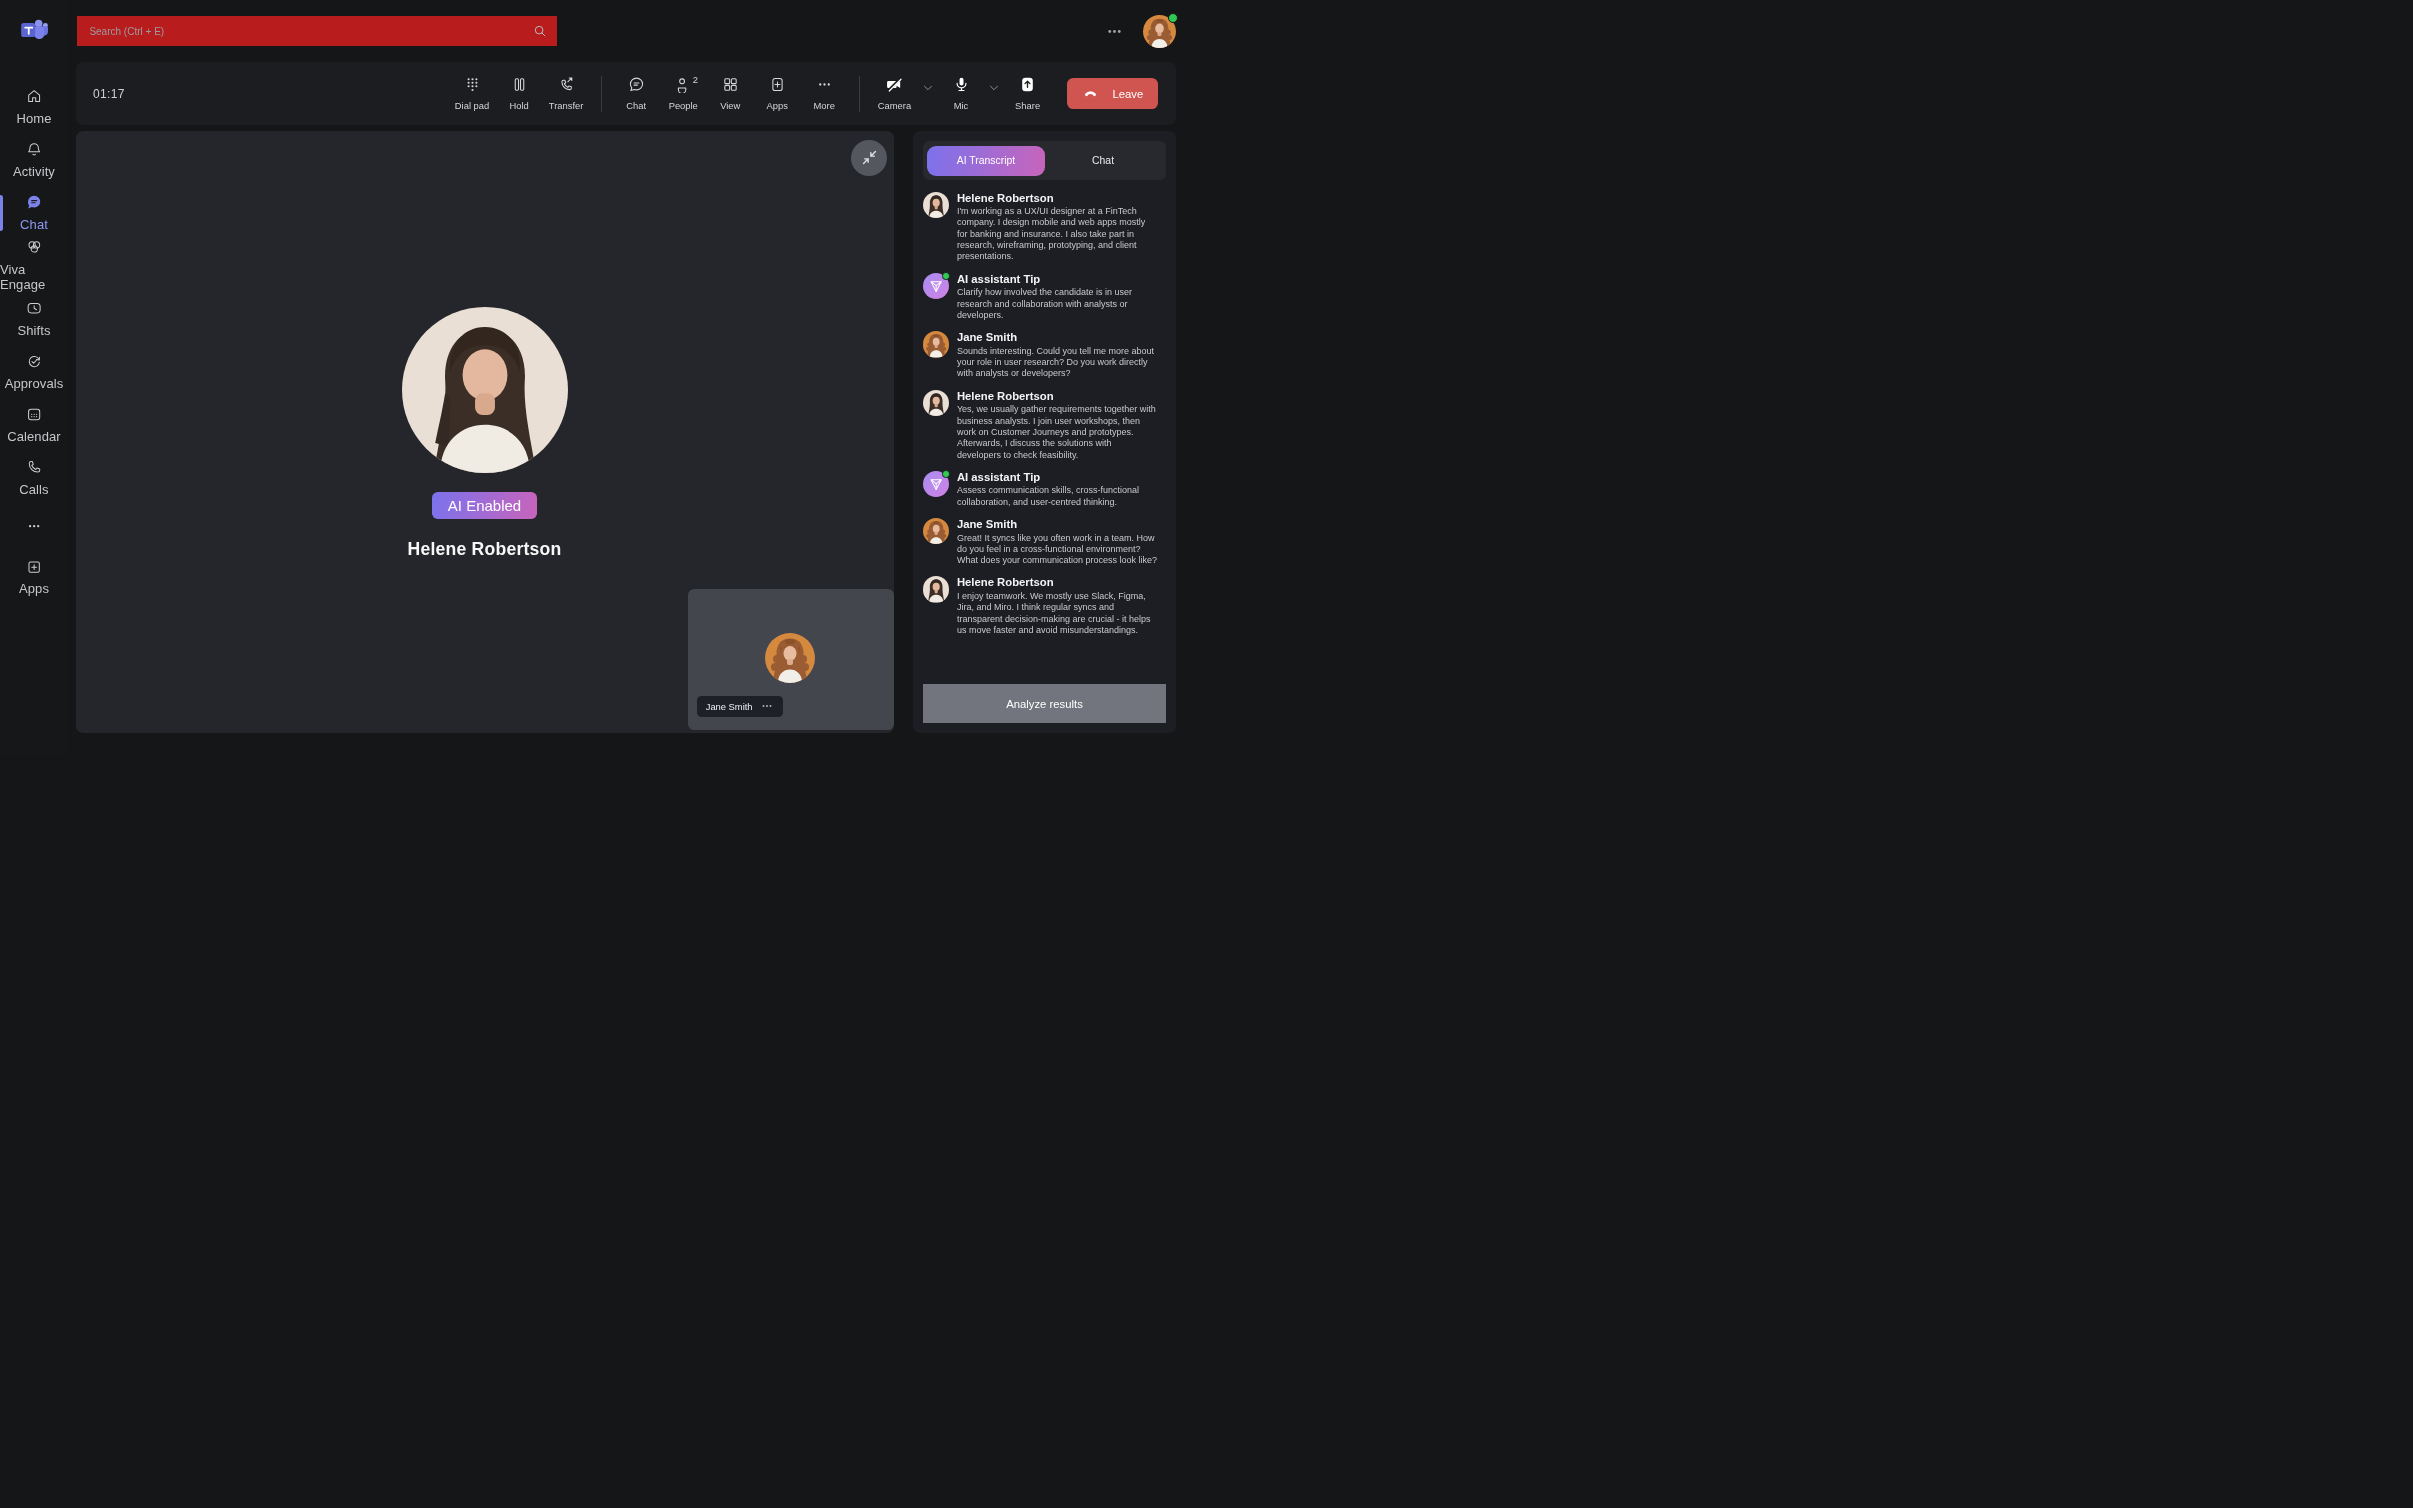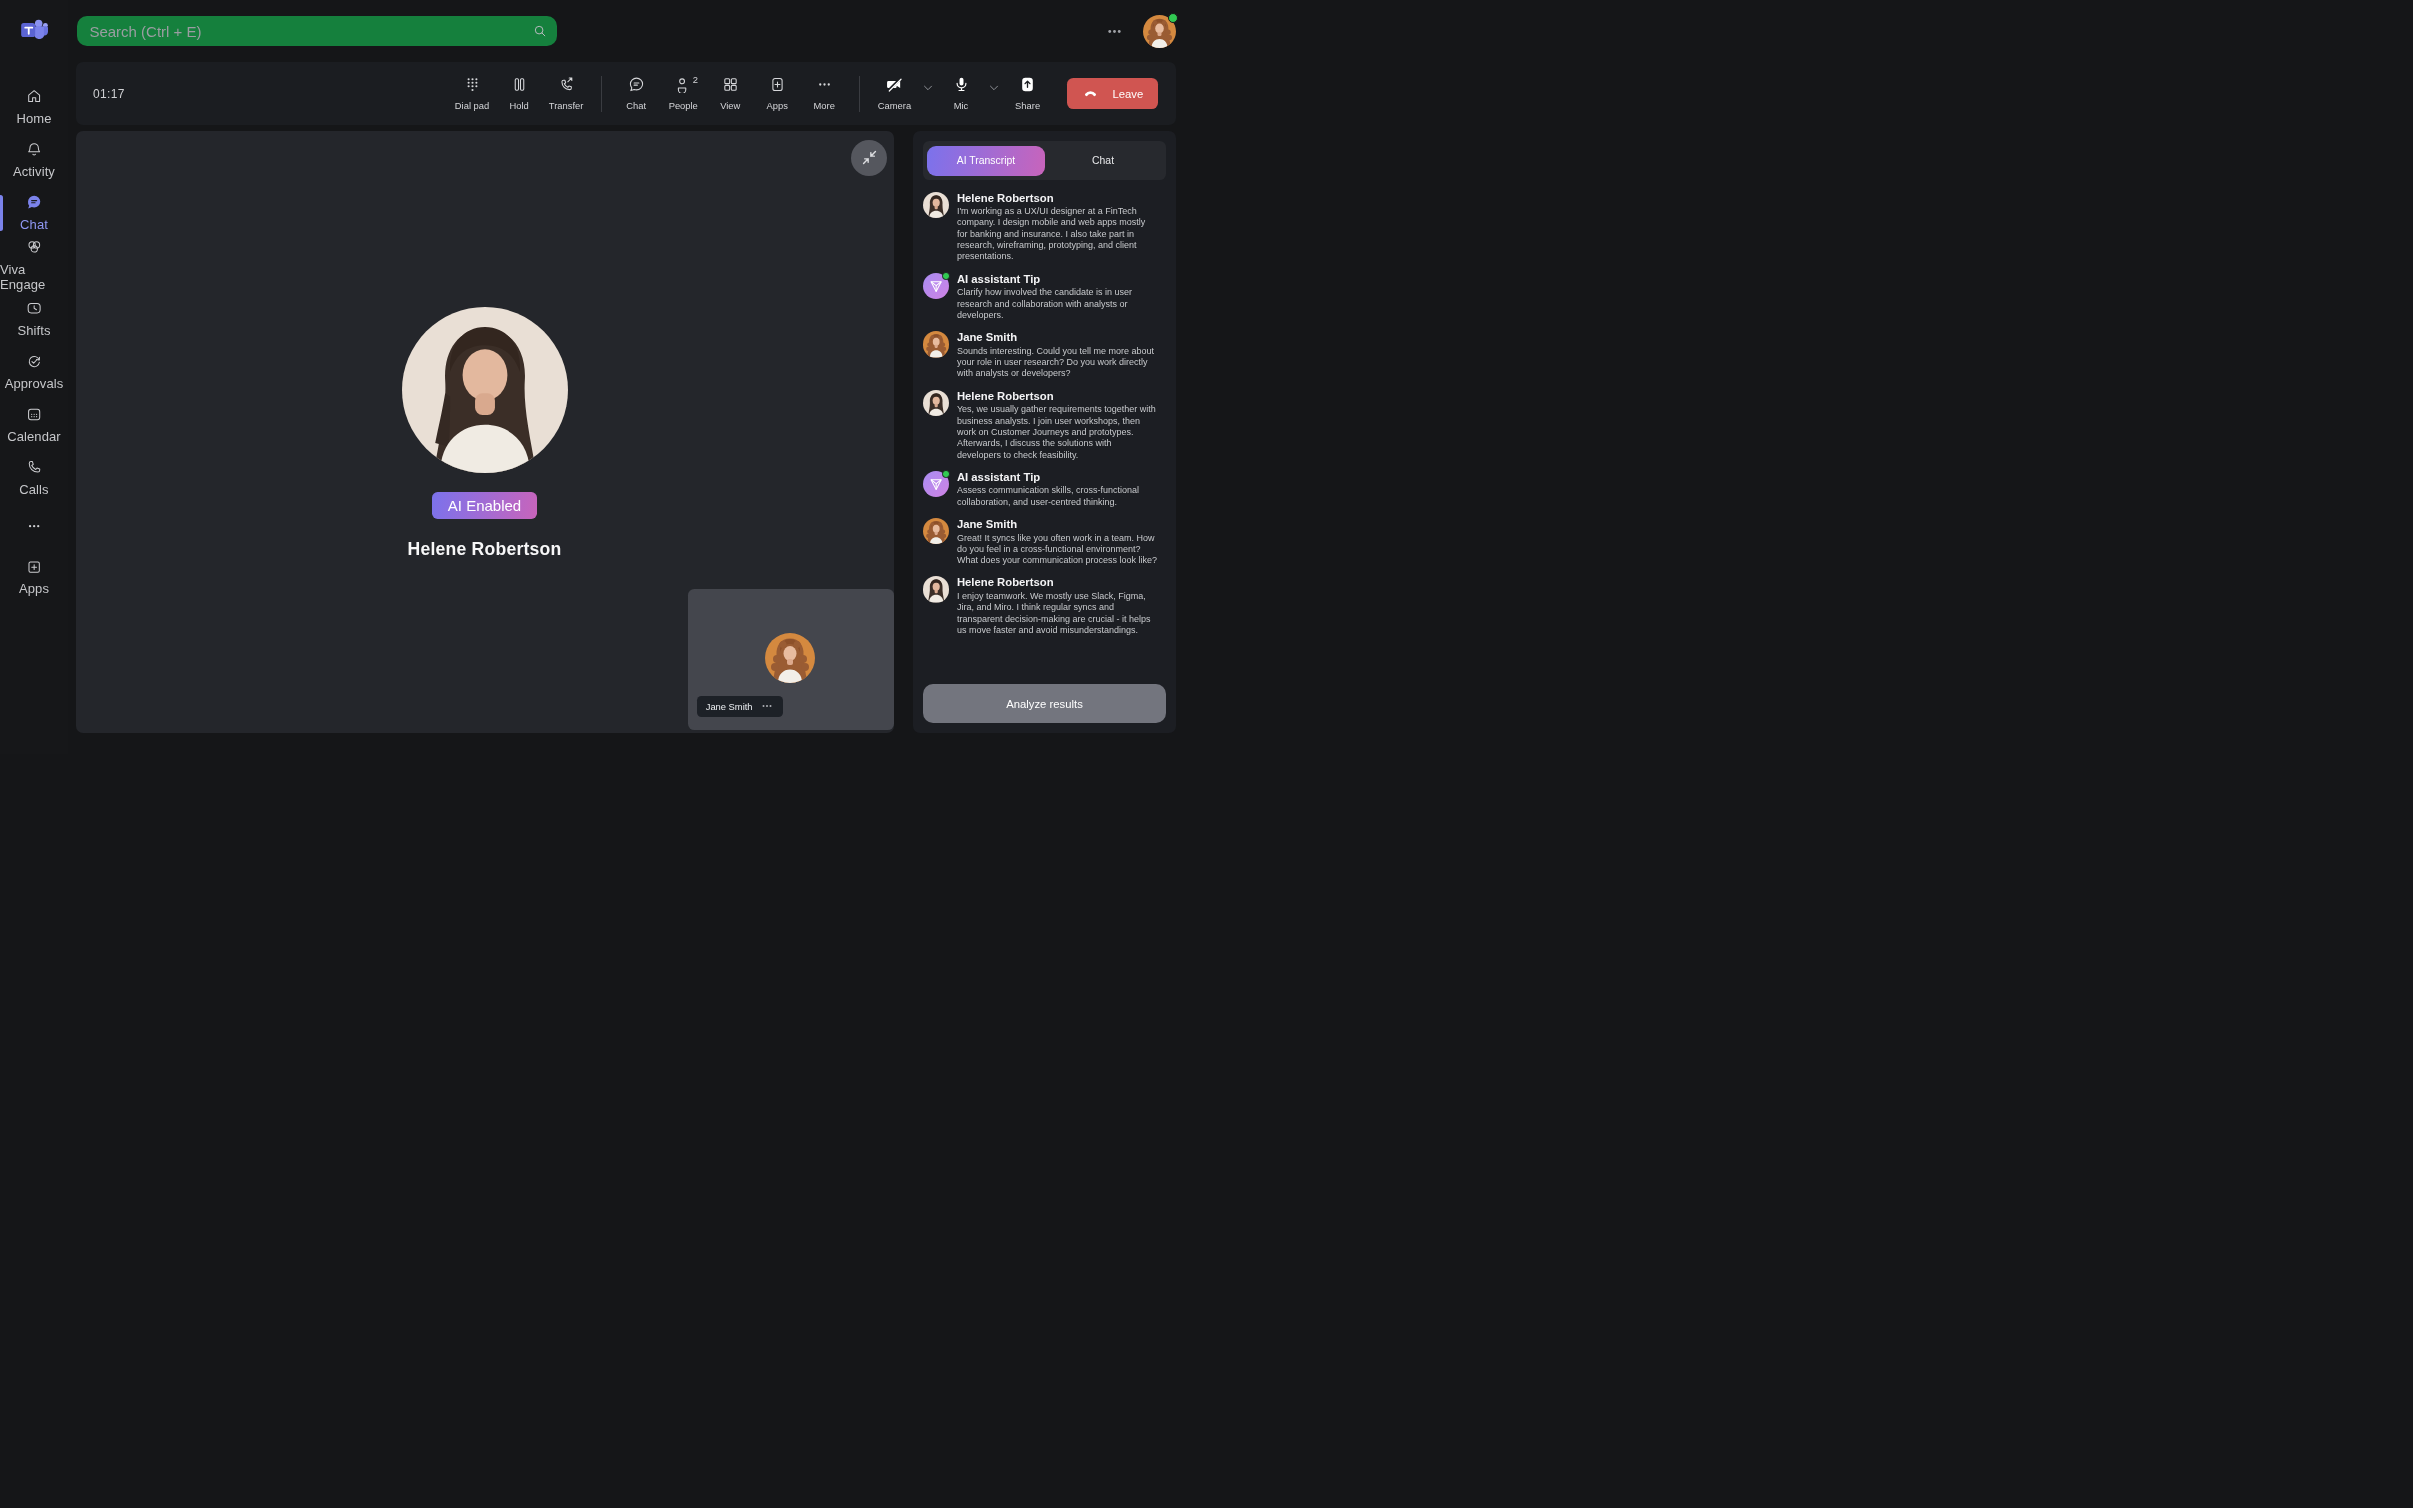--- a/index.html
+++ b/index.html
@@ -17,21 +17,21 @@
   .nav-item.active .nav-label { color:#8f97f2; }
   .nav-item.active .indicator { position:absolute; left:0; top:50%; transform:translateY(-50%); width:3.1px; height:36px; background:#7b83eb; border-radius:0 2.5px 2.5px 0; }
   .nav-dots { height:29px; margin-top:8.8px; display:flex; align-items:center; justify-content:center; cursor:pointer; }
   .nav-dots svg { width:16.3px; height:16.3px; }
 
   
   .main { flex:1; display:flex; flex-direction:column; padding:0 31px 0 7.5px; min-width:0; }
 
   .topbar { height:62px; display:flex; align-items:center; }
   .searchbox { position:relative; width:480px; height:29.5px; margin-left:1.3px; }
-  .searchbox input { width:100%; height:100%; background:#15803d; border:none; border-radius:10px; color:#d8d9dc; font-size:15px; padding:0 33px 0 12.6px; outline:none; font-family:inherit; }
+  .searchbox input { width:100%; height:100%; background:#b91c1c; border:none; border-radius:0; color:#d8d9dc; font-size:10px; padding:0 33px 0 12.6px; outline:none; font-family:inherit; }
   .searchbox input::placeholder { color:#9b9da2; }
   .search-ic { position:absolute; right:10px; top:50%; transform:translateY(-50%); width:14px; height:14px; }
   .topbar-right { margin-left:auto; display:flex; align-items:center; gap:19px; }
   .tb-dots { font-size:0; cursor:pointer; }
   .tb-avatar { position:relative; width:33px; height:33px; border-radius:50%; overflow:visible; cursor:pointer; }
   .tb-avatar .av { width:33px; height:33px; }
   .presence { position:absolute; top:-1.9px; right:-1.9px; width:10px; height:10px; border-radius:50%; background:#31c952; border:1.9px solid #17181a; }
 
   
   .toolbar { height:63px; background:#1b1d21; border-radius:7px; display:flex; align-items:center; padding:0 17.6px; margin-bottom:6.3px; }
@@ -72,21 +72,21 @@
   .messages { position:relative; margin-top:11.3px; flex:1; overflow:hidden; padding-right:8.8px; }
   .msg { display:flex; gap:7.5px; margin-bottom:10px; }
   .av { width:26.4px; height:26.4px; border-radius:50%; overflow:hidden; flex:0 0 26.4px; }
   .av svg { display:block; width:100%; height:100%; }
   .av-holder { position:relative; width:26.4px; height:26.4px; flex:0 0 26.4px; }
   .ai-av { width:26.4px; height:26.4px; border-radius:50%; background:linear-gradient(135deg,#a98df2,#cf82e4); display:flex; align-items:center; justify-content:center; }
   .ai-av svg { width:16.3px; height:16.3px; stroke:#fff; fill:none; stroke-width:1.5; }
   .ai-dot { position:absolute; top:-0.6px; right:-0.6px; width:7.5px; height:7.5px; border-radius:50%; background:#31c952; border:1.3px solid #1c1e23; }
   .mname { font-size:11.3px; font-weight:700; color:#f4f4f6; margin-bottom:2.5px; }
   .mtext { font-size:9px; line-height:1.26; color:#c8cacd; }
-  .analyze-btn { flex:0 0 39px; margin-top:8.8px; background:#73757e; border:none; border-radius:10px; color:#fff; font-size:11.3px; font-family:inherit; cursor:pointer; }
+  .analyze-btn { flex:0 0 39px; margin-top:8.8px; background:#73757e; border:none; border-radius:0; color:#fff; font-size:11.3px; font-family:inherit; cursor:pointer; }
 </style>
 </head>
 <body>
 
 <div class="app">
 
   <aside class="sidebar">
     <div class="logo-wrap">
       <svg width="28" height="28" viewBox="0 0 48 48">
         <circle cx="32" cy="13" r="6.5" fill="#8b93f0"></circle>

